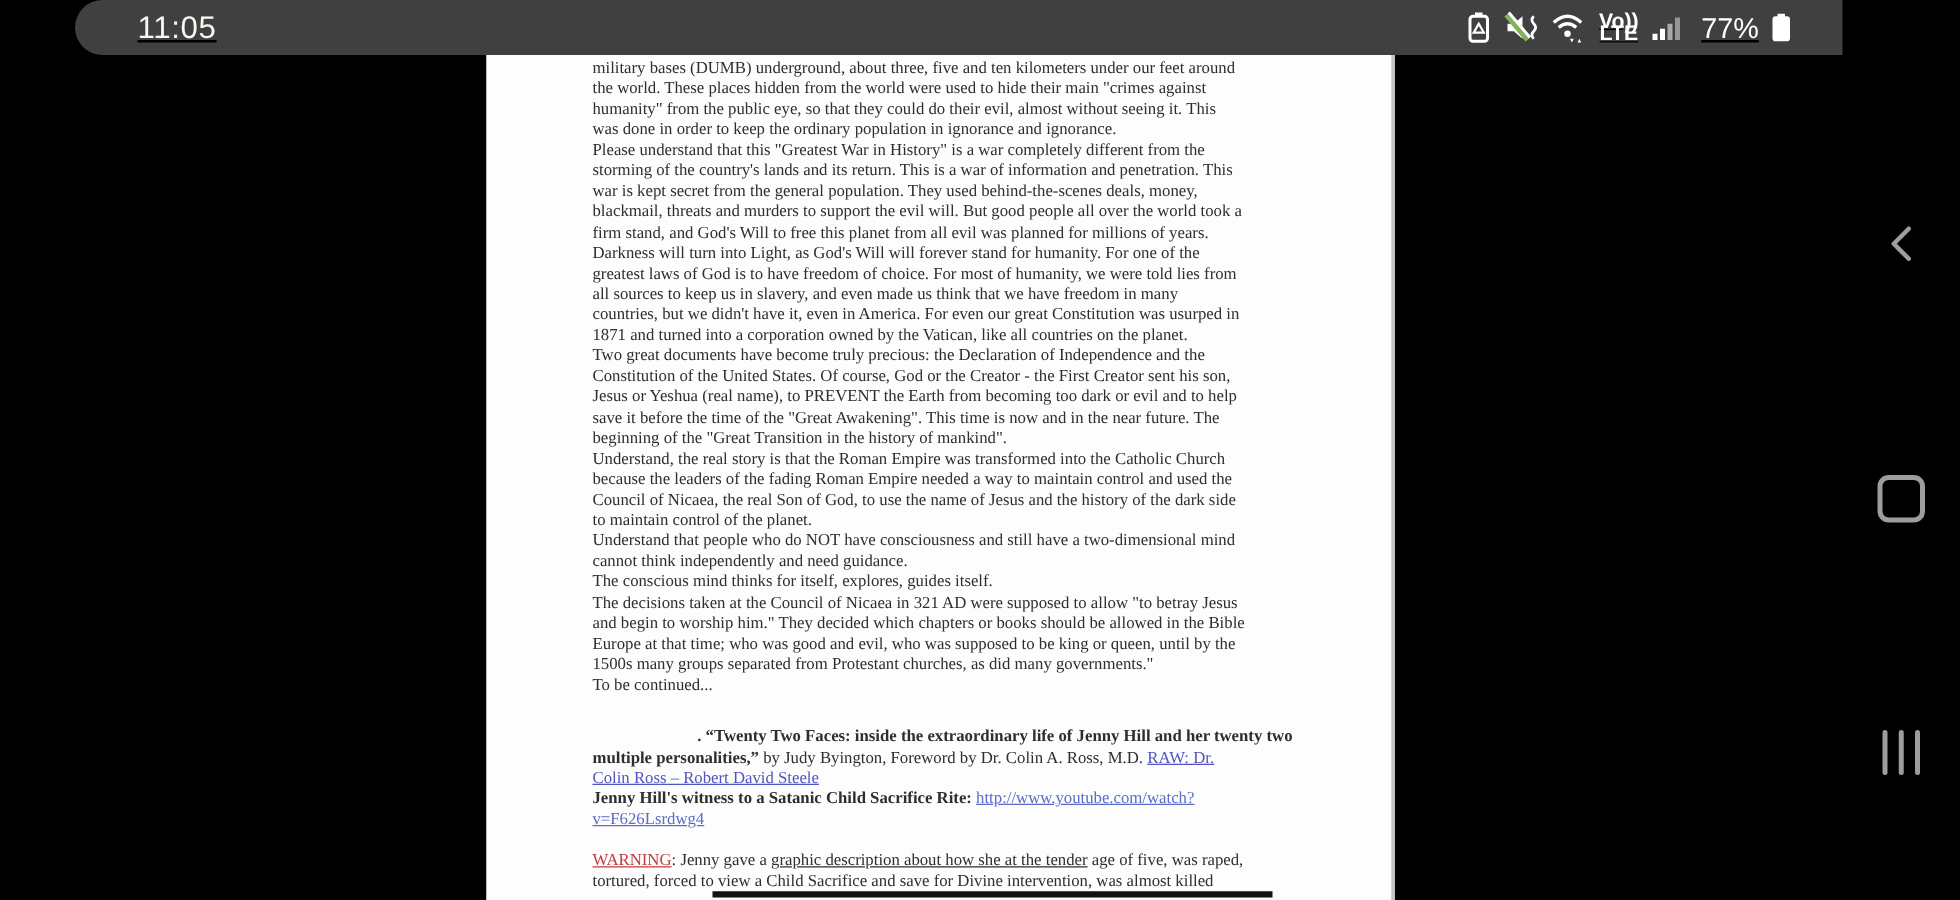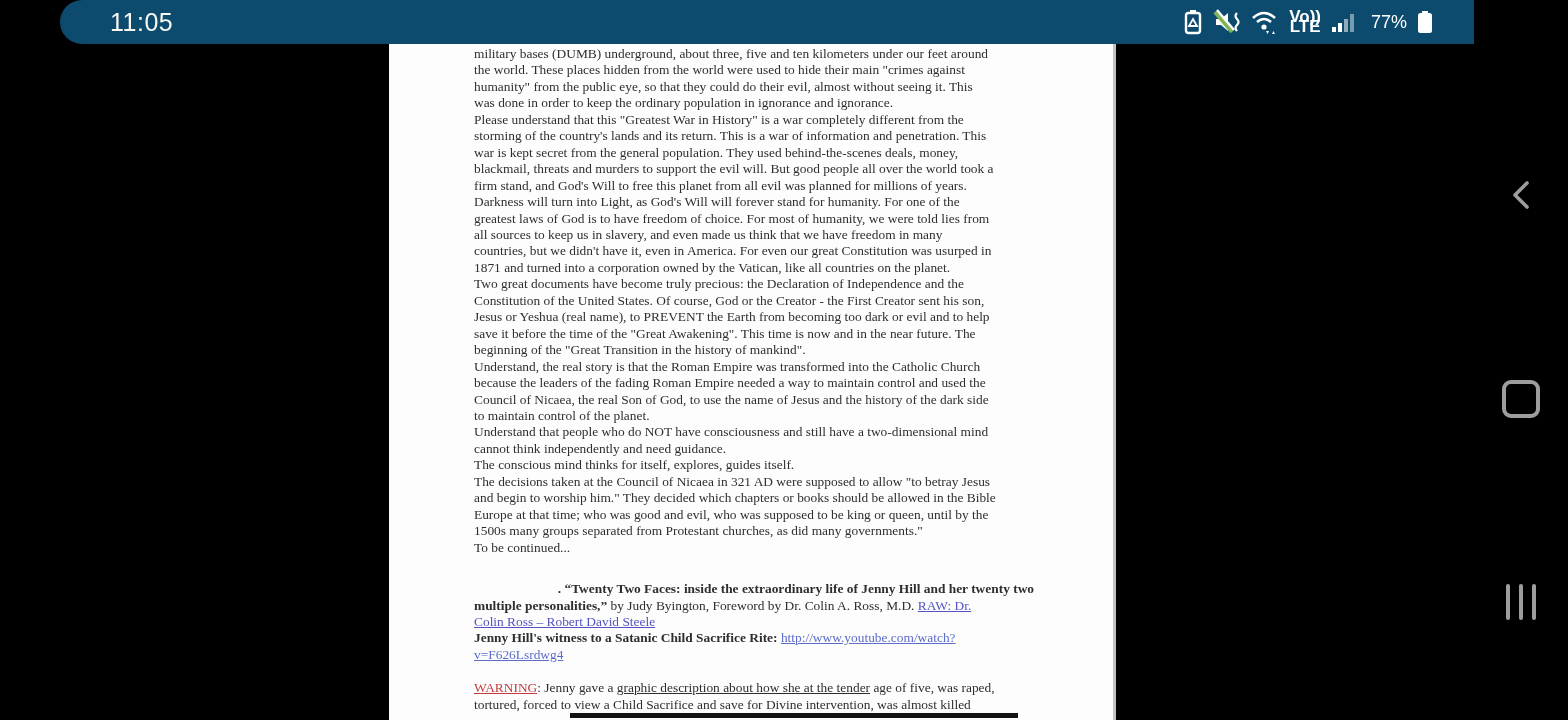--- a/index.html
+++ b/index.html
@@ -1,28 +1,28 @@
 <!DOCTYPE html>
 <html><head>
 <meta charset="utf-8">
 <style>
   html,body{margin:0;padding:0;background:#000;}
   .screen{position:relative;width:1568px;height:720px;background:#000;overflow:hidden;
           font-family:"Liberation Sans",sans-serif;}
 
   
   .statusbar{position:absolute;left:60px;top:0;width:1414px;height:44px;
-             background:#0c4a6e;border-radius:26px 0 0 26px;
-             display:flex;align-items:center;justify-content:space-between;}
+             background:#404040;border-radius:26px 0 0 26px;
+             display:flex;align-items:center;justify-content:space-between;text-decoration:underline;}
   .sb-time{margin-left:50px;color:#f6f8f1;font-size:25px;letter-spacing:0.5px;}
   .sb-right{display:flex;align-items:center;gap:9px;margin-right:40px;color:#fff;}
   .sb-right svg{display:block;}
   .volte{display:flex;flex-direction:column;align-items:center;line-height:10px;
          font-size:17px;font-weight:bold;color:#fff;}
-  .sb-batt-text{font-size:18px;color:#fff;margin-left:4px;}
+  .sb-batt-text{font-size:23px;color:#fff;margin-left:4px;}
 
   
   .page{position:absolute;left:389px;top:44px;width:724px;height:676px;
         background:#fdfdfd;border-right:3px solid #c2c2c2;overflow:hidden;}
   .textcol{position:absolute;left:85px;top:2px;width:560px;
            font-family:"Liberation Serif",serif;font-size:13.4px;line-height:16.45px;
            color:#2e2e2e;}
   .dline{white-space:pre;}
   .run-n{}
   .run-b{font-weight:bold;}

